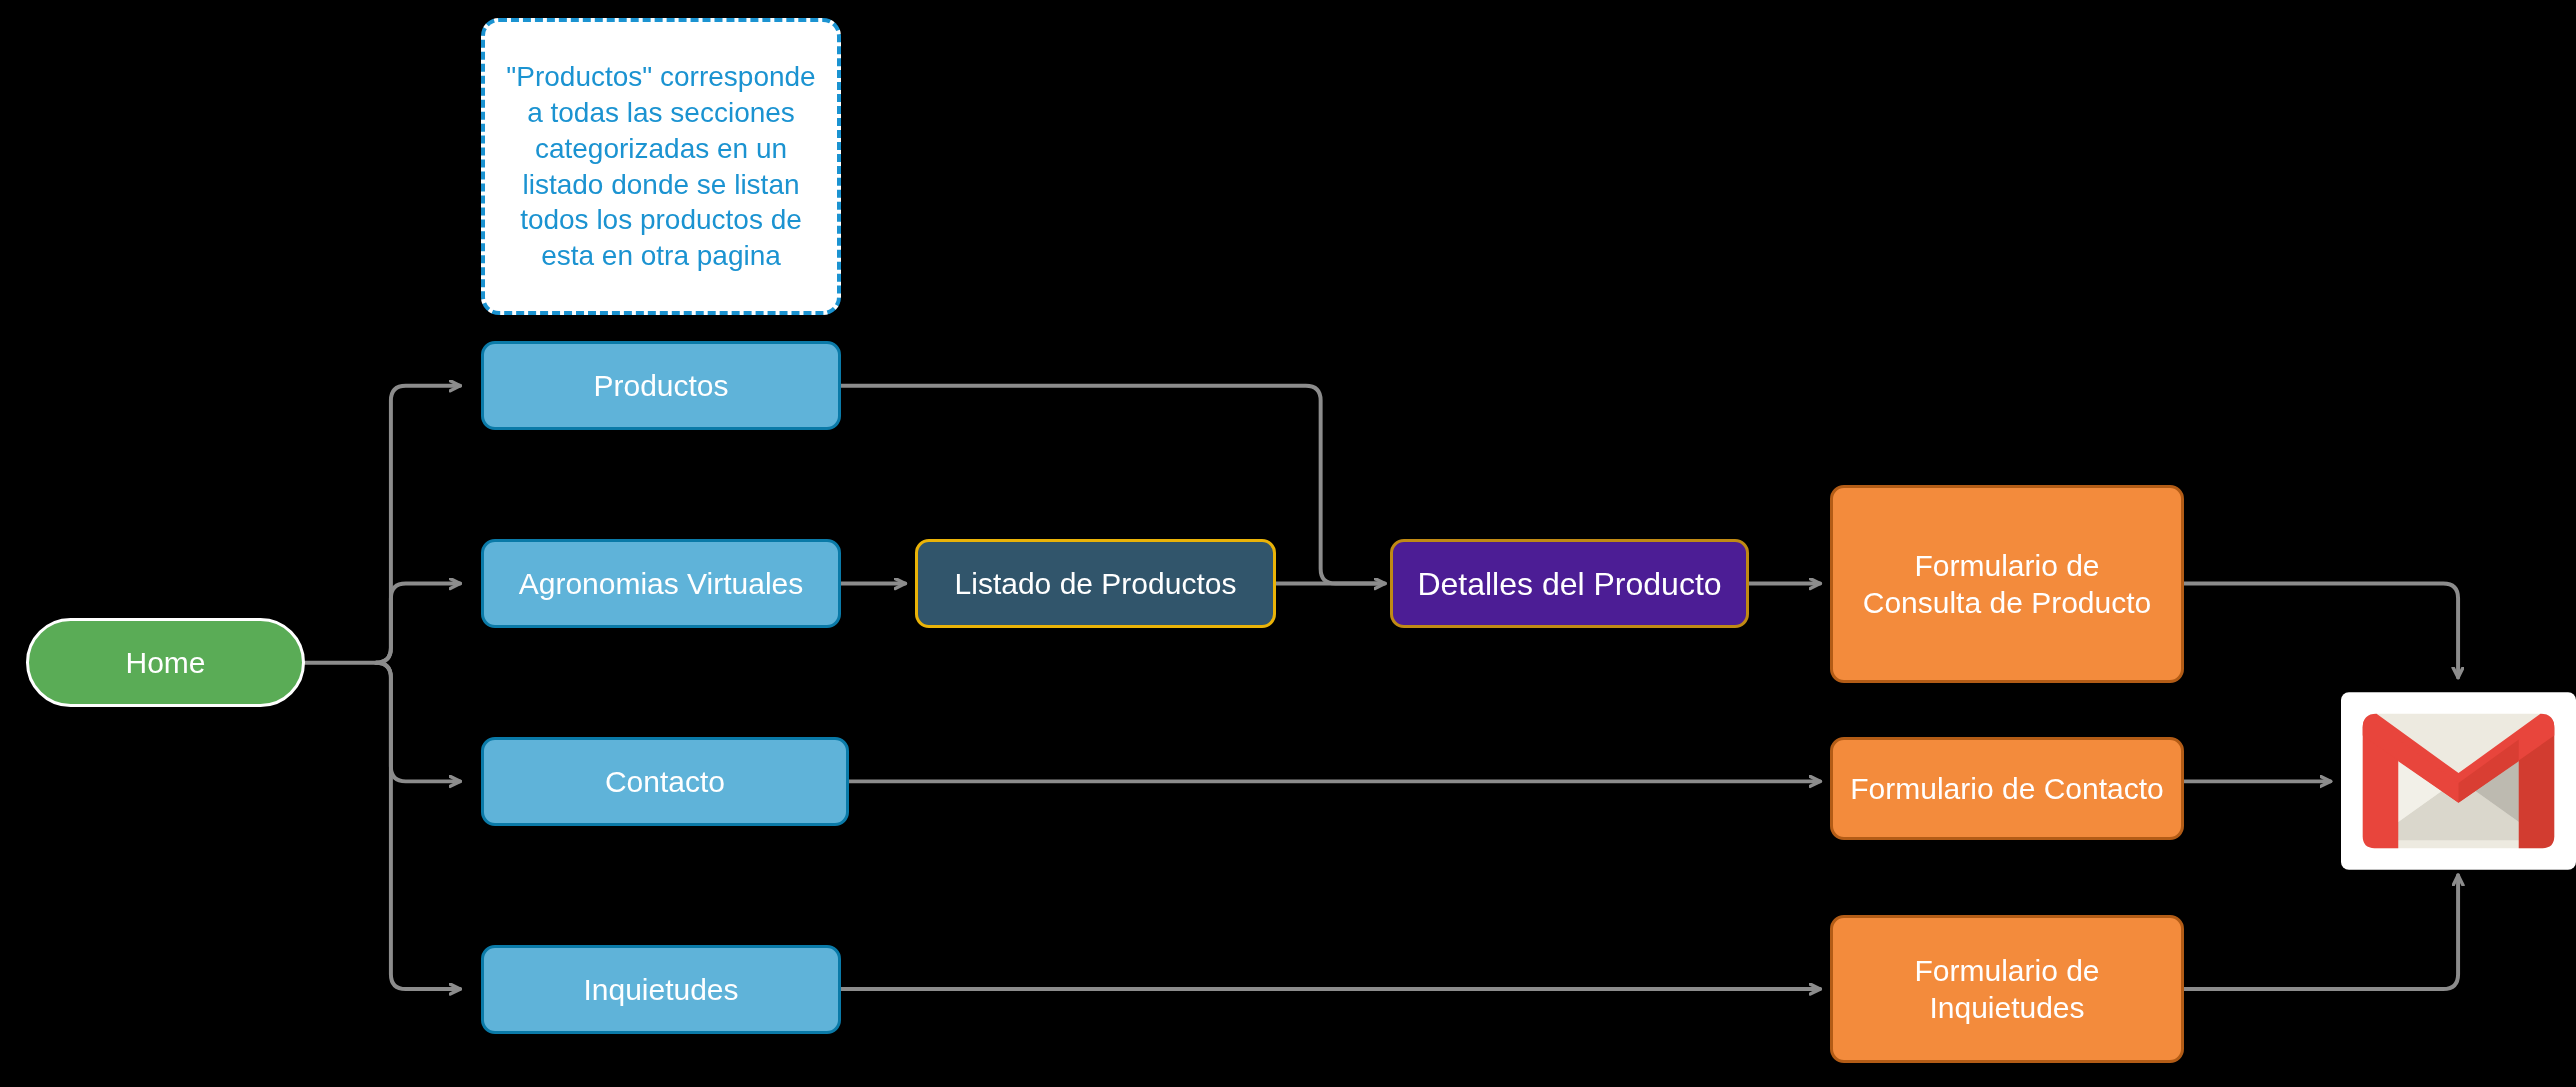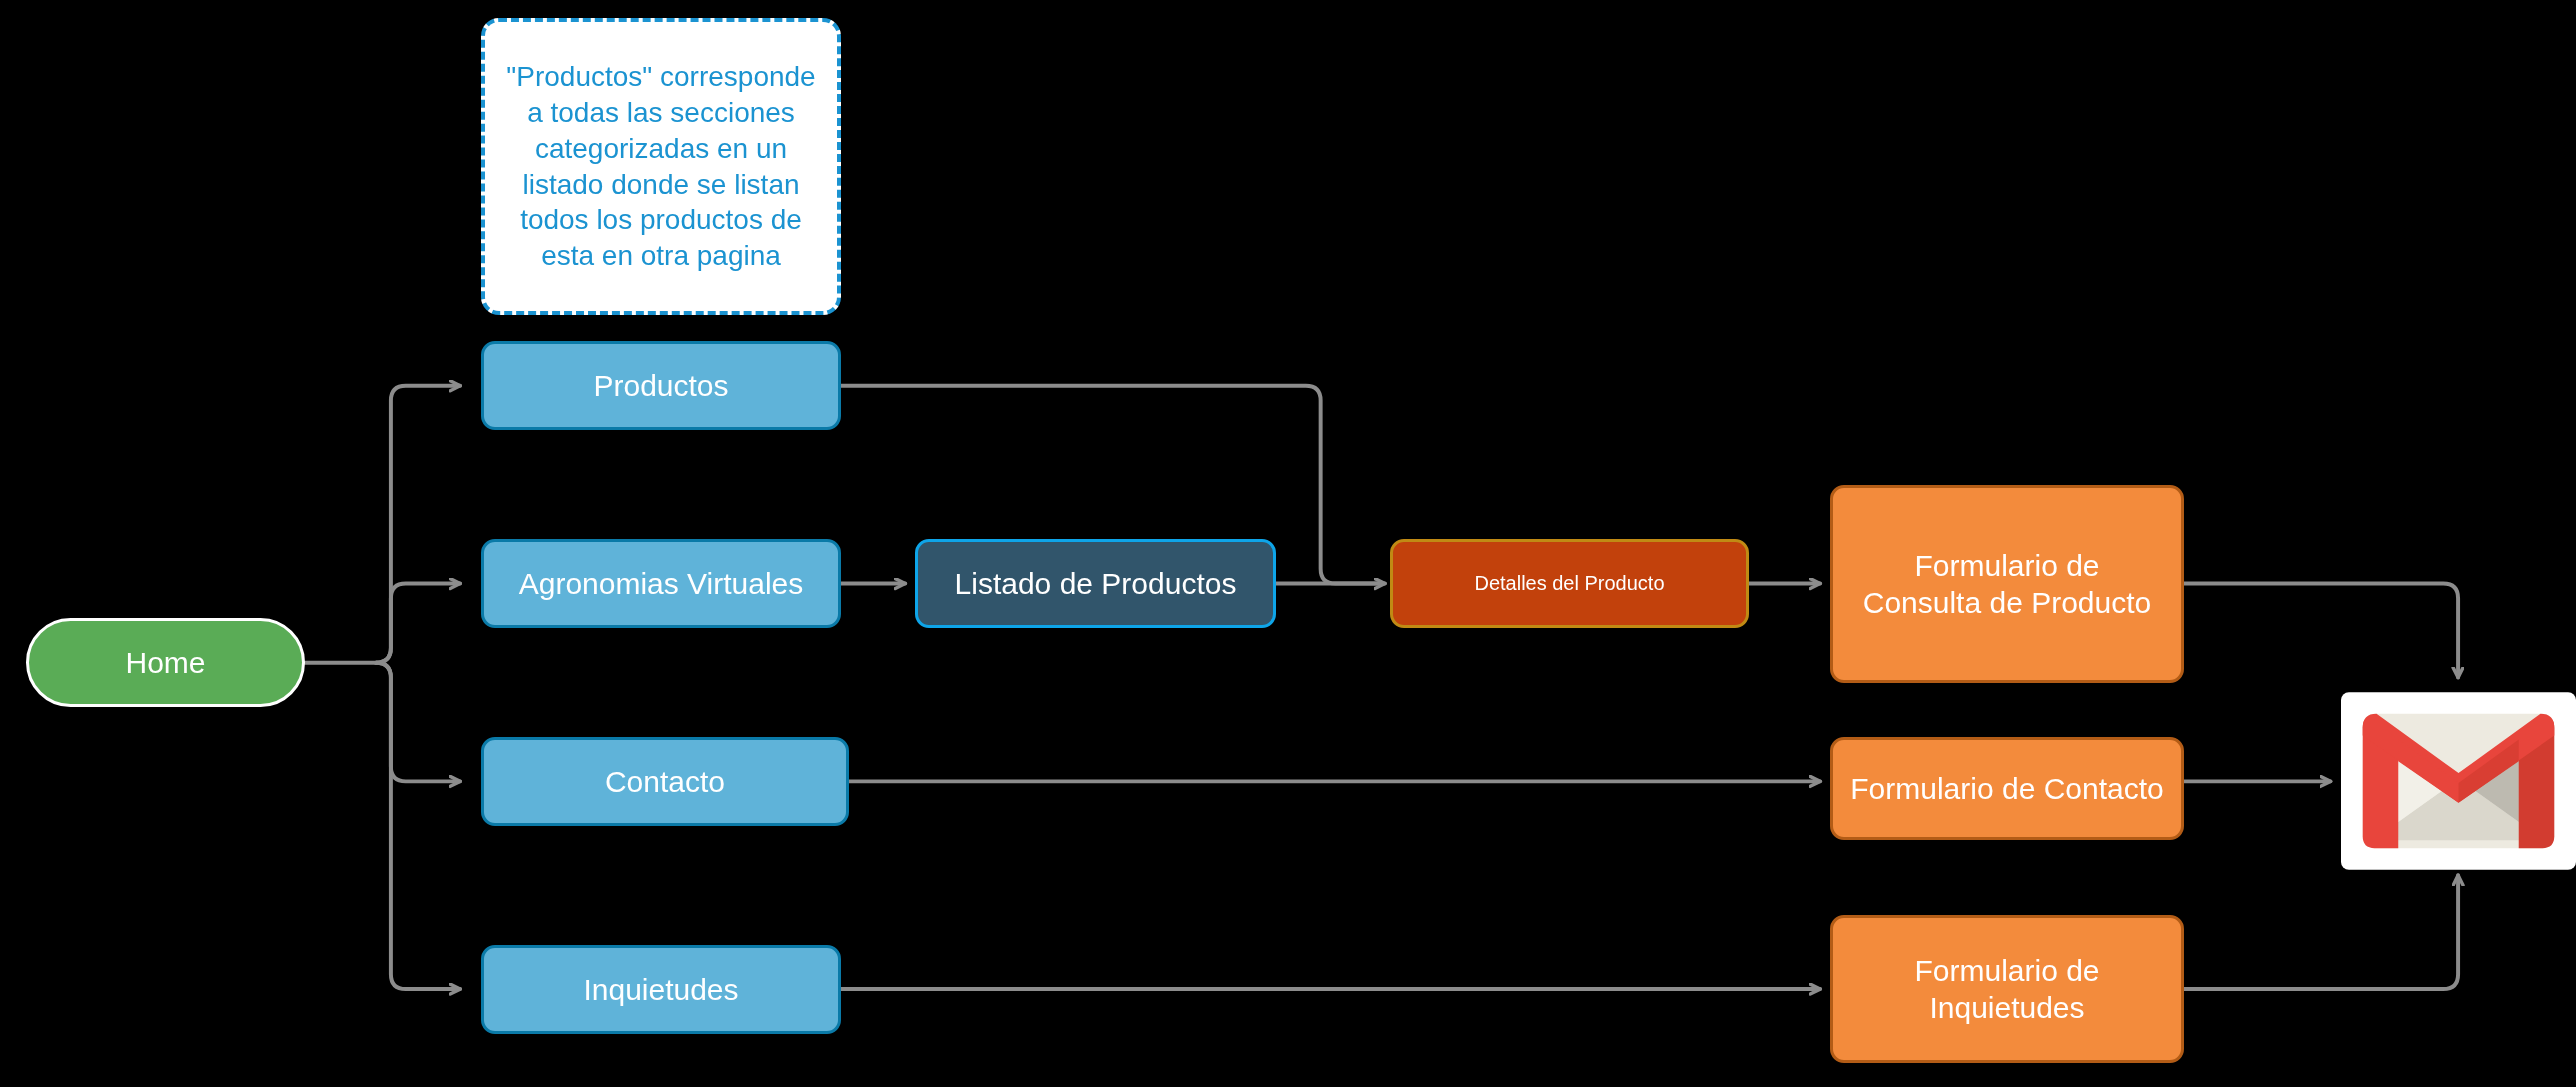--- a/index.html
+++ b/index.html
@@ -46,29 +46,29 @@
     font-size: 30px;
   }
   .node-blue {
     background: #5FB3D9;
     border: 3px solid #0A7AA8;
     border-radius: 14px;
     font-size: 30px;
   }
   .node-dark {
     background: #31556B;
-    border: 3px solid #0ea5e9;
+    border: 3px solid #eab308;
     border-radius: 14px;
     font-size: 30px;
   }
   .node-amber {
-    background: #c2410c;
+    background: #4c1d95;
     border: 3px solid #C08A14;
     border-radius: 14px;
-    font-size: 20px;
+    font-size: 32px;
   }
   .node-orange {
     background: #F38B3C;
     border: 3px solid #B35C16;
     border-radius: 14px;
     font-size: 30px;
   }
   .note {
     position: absolute;
     box-sizing: border-box;

